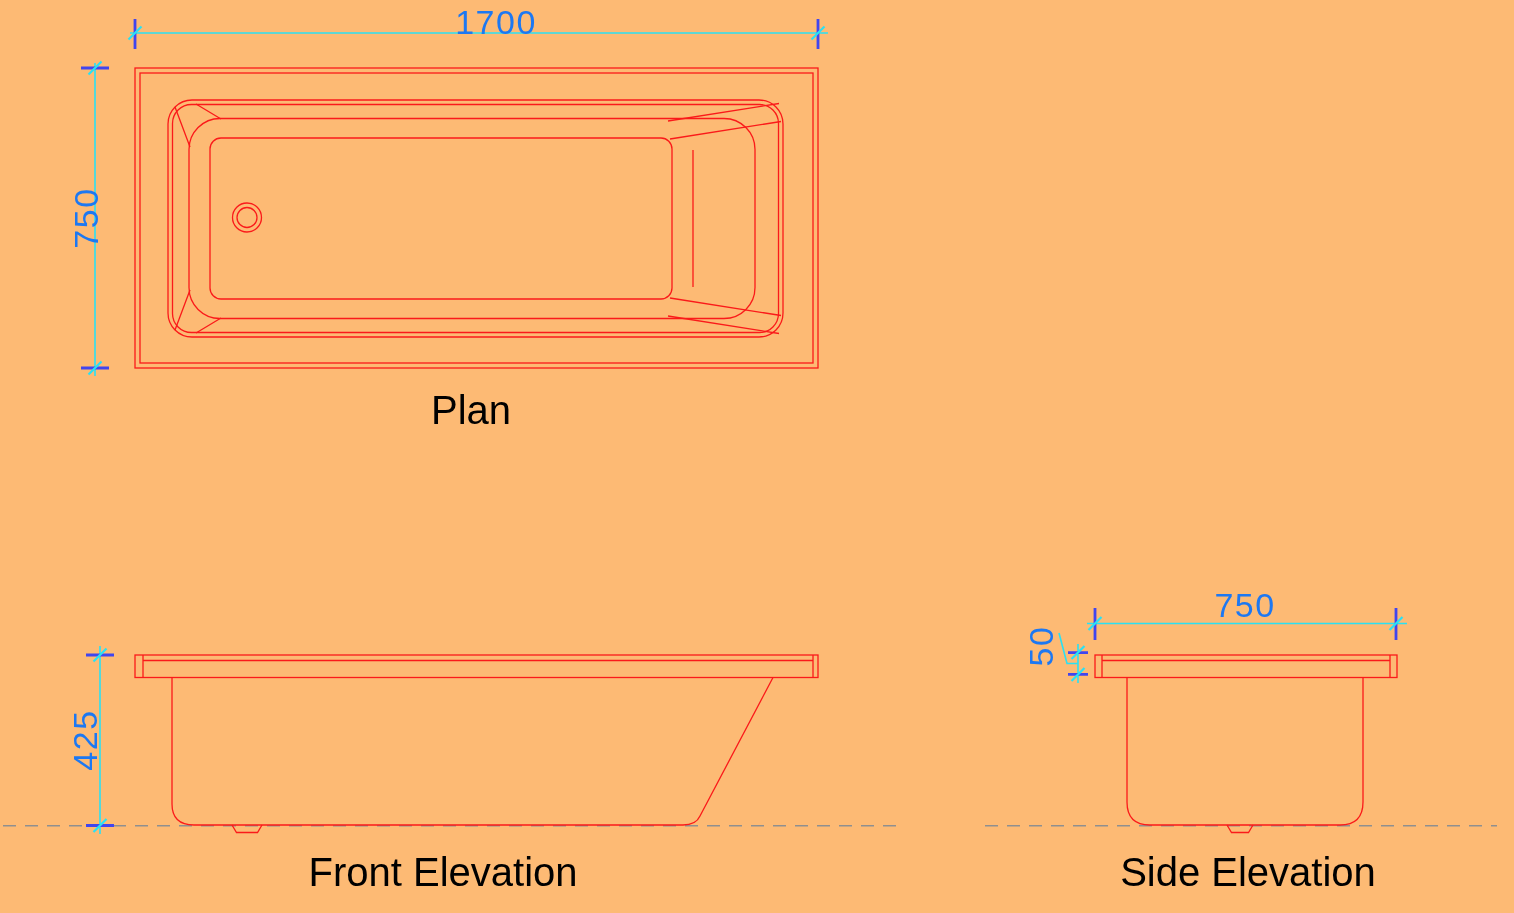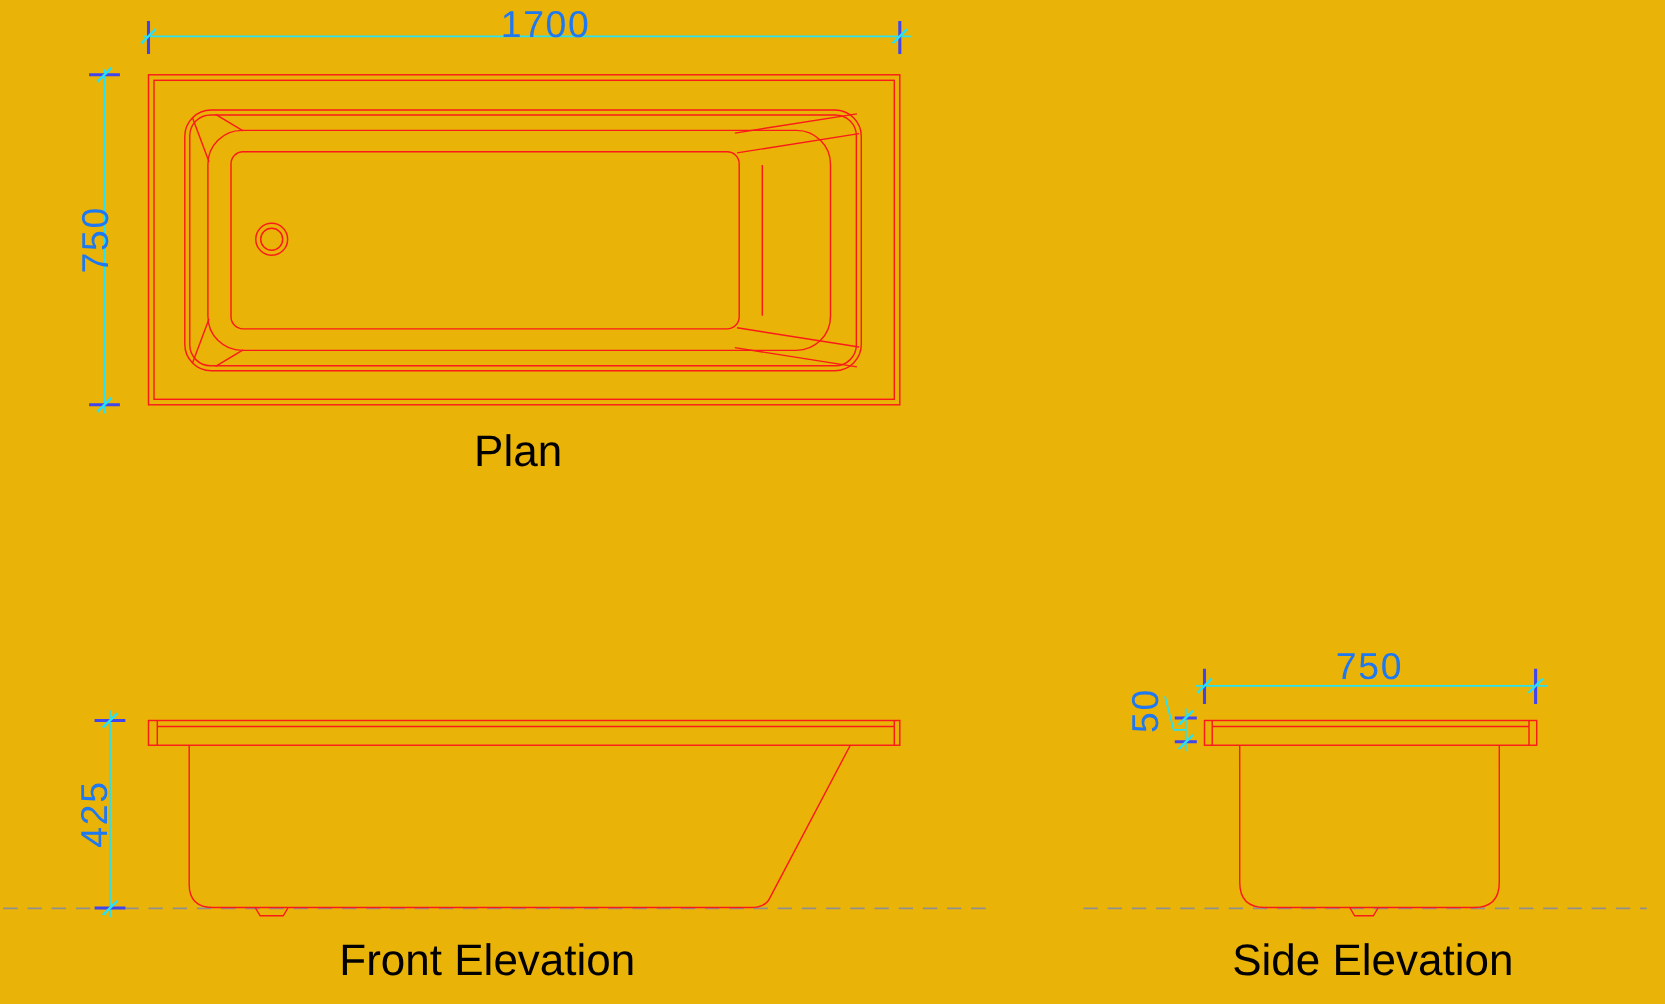--- a/index.html
+++ b/index.html
@@ -4,21 +4,21 @@
 <style>
   :root{
     --red:#fa1a1a;
     --cyan:#29e1f4;
     --tickblue:#4145ee;
     --textblue:#1d78f2;
     --gray:#8f8f8f;
     --black:#000000;
   }
   html,body{margin:0;padding:0;background:#ffffff;}
-  .canvas{position:relative;width:1514px;height:913px;background:#eab308;overflow:hidden;}
+  .canvas{position:relative;width:1514px;height:913px;background:#fdba74;overflow:hidden;}
   svg{display:block;}
   .red{stroke:var(--red);stroke-width:1.3;fill:none;}
   .cyan{stroke:var(--cyan);stroke-width:1.6;fill:none;}
   .oblique{stroke:var(--cyan);stroke-width:2.2;fill:none;}
   .btick{stroke:var(--tickblue);stroke-width:2.8;fill:none;}
   .ground{stroke:var(--gray);stroke-width:1.5;fill:none;stroke-dasharray:13 9;}
   .dimtext{fill:var(--textblue);font-family:"Liberation Sans",sans-serif;font-size:34px;letter-spacing:1.5px;}
   .viewlabel{fill:var(--black);font-family:"Liberation Sans",sans-serif;font-size:40px;}
 </style>
 </head>

